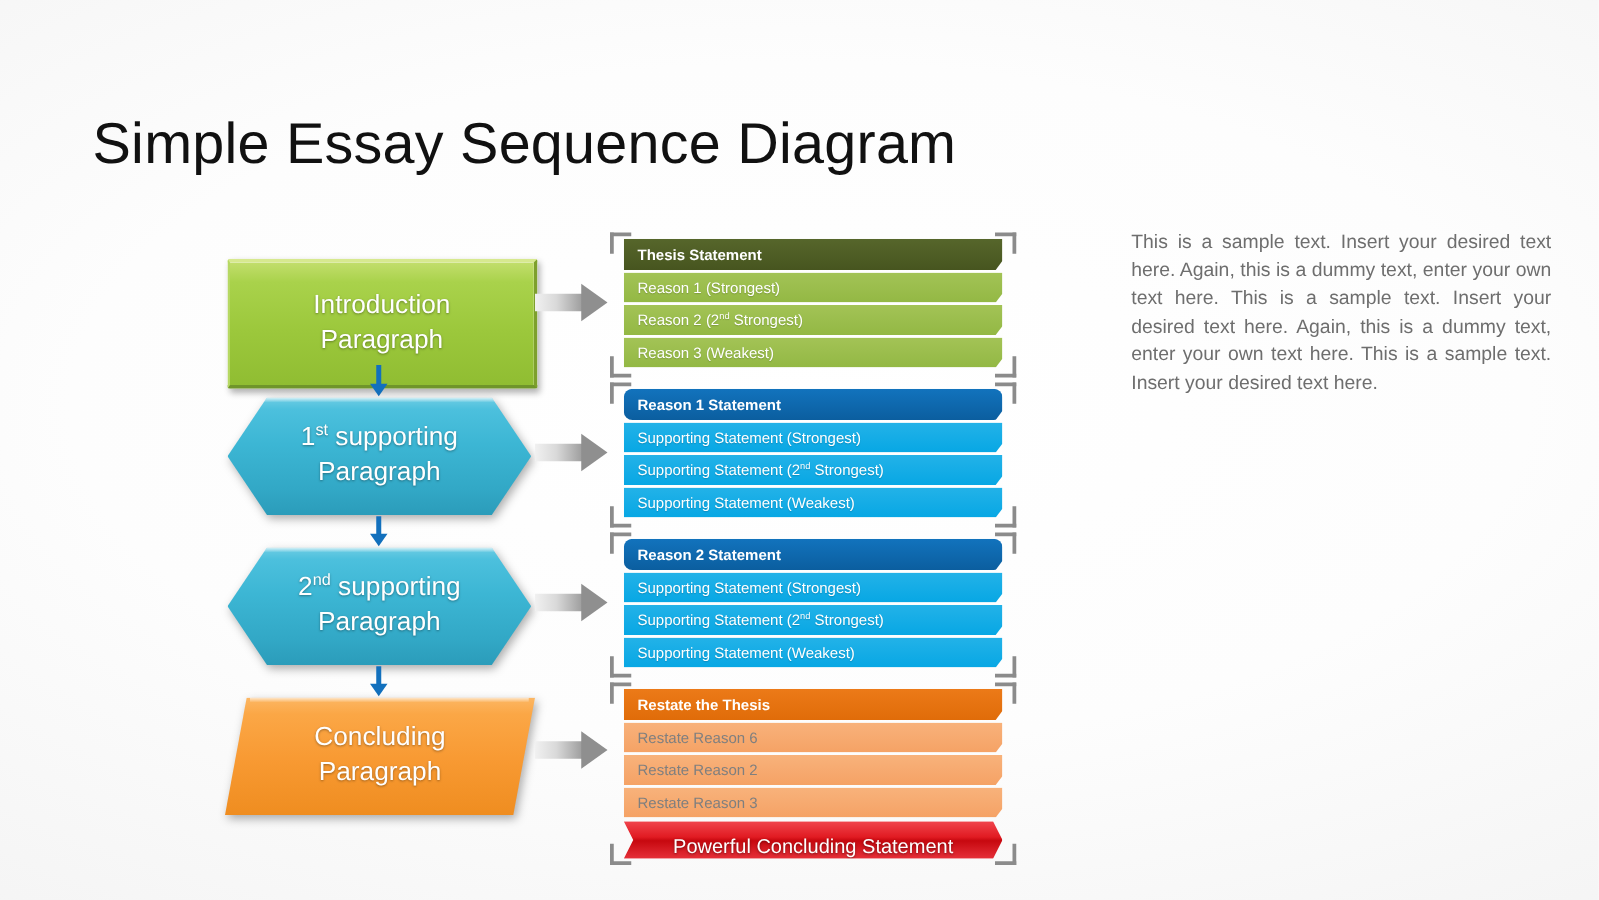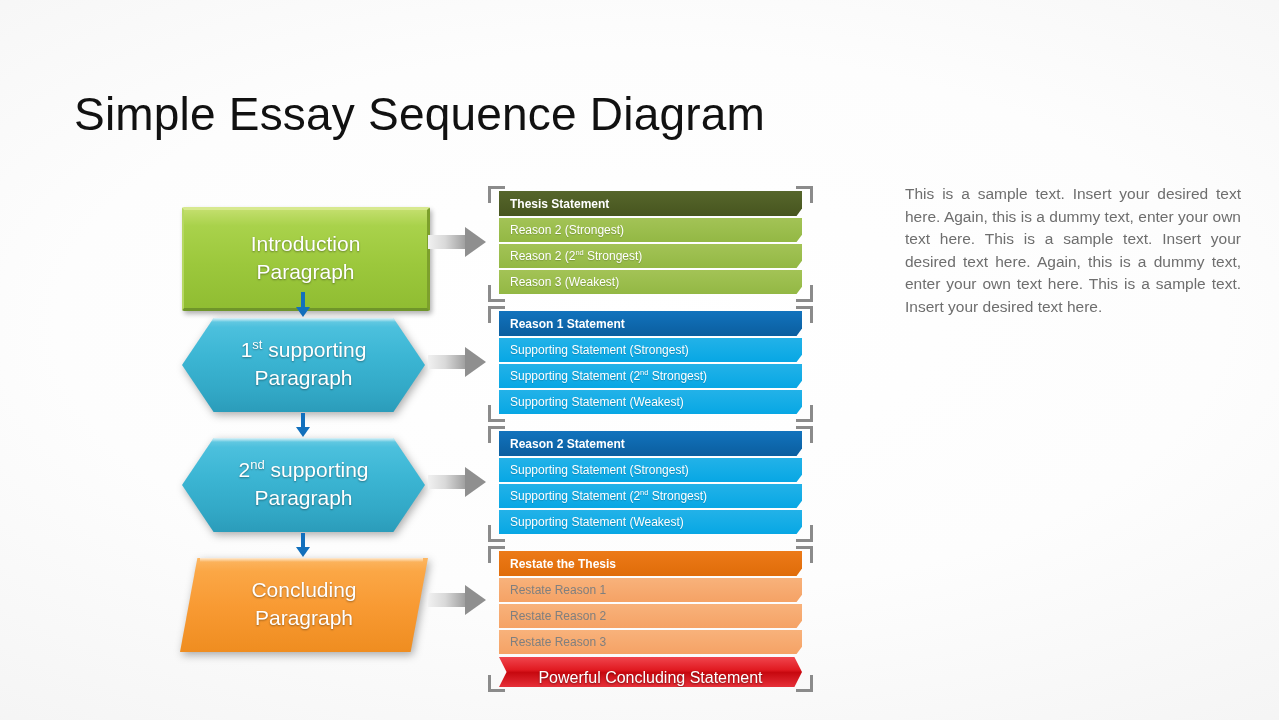--- a/index.html
+++ b/index.html
@@ -128,21 +128,21 @@
     font-size: 12px;
     white-space: nowrap;
     clip-path: polygon(0 0, 100% 0, 100% 70%, 98.2% 100%, 0 100%);
     box-sizing: border-box;
   }
   .row .txt { position: relative; z-index: 2; }
 
   
   .row.head { font-weight: bold; color: #ffffff; height: 25px; }
   .row.head.green  { background: linear-gradient(180deg, #56662b 0%, #47551f 100%); }
-  .row.head.blue   { background: linear-gradient(180deg, #1273bd 0%, #0b5e9f 100%); }
+  .row.head.blue   { background: linear-gradient(180deg, #1273bd 0%, #0b5e9f 100%); border-radius: 7px; }
   .row.head.orange { background: linear-gradient(180deg, #ec7a18 0%, #e06c09 100%); }
 
   
   .row.item.green  { background: linear-gradient(180deg, #a3c356 0%, #93b844 100%); color:#ffffff; text-shadow:0 1px 1px rgba(0,0,0,.18); }
   .row.item.blue   { background: linear-gradient(180deg, #23b2e8 0%, #07a7e4 100%); color:#ffffff; text-shadow:0 1px 1px rgba(0,0,0,.18);text-align:right; }
   .row.item.orange { background: linear-gradient(180deg, #f8b27b 0%, #f5a265 100%); color:#7f7f7f; }
 
   
   .chevron {
     position: relative;
@@ -230,21 +230,21 @@
   <div class="group" style="left:488px; top:139px; width:325px; height:116px;">
     <div class="bracket tl"></div>
     <div class="bracket tr"></div>
     <div class="bracket bl"></div>
     <div class="bracket br"></div>
     <div class="rows">
       <div class="row head green">
         <span class="txt">Thesis Statement</span>
       </div>
       <div class="row item green">
-        <span class="txt">Reason 2 (Strongest)</span>
+        <span class="txt">Reason 1 (Strongest)</span>
       </div>
       <div class="row item green">
         <span class="txt">Reason 2 (2<sup>nd</sup> Strongest)</span>
       </div>
       <div class="row item green">
         <span class="txt">Reason 3 (Weakest)</span>
       </div>
     </div>
   </div>
 
@@ -293,21 +293,21 @@
   <div class="group" style="left:488px; top:499px; width:325px; height:146px;">
     <div class="bracket tl"></div>
     <div class="bracket tr"></div>
     <div class="bracket bl"></div>
     <div class="bracket br"></div>
     <div class="rows">
       <div class="row head orange">
         <span class="txt">Restate the Thesis</span>
       </div>
       <div class="row item orange">
-        <span class="txt">Restate Reason 1</span>
+        <span class="txt">Restate Reason 6</span>
       </div>
       <div class="row item orange">
         <span class="txt">Restate Reason 2</span>
       </div>
       <div class="row item orange">
         <span class="txt">Restate Reason 3</span>
       </div>
       <div class="chevron">
         <span class="txt">Powerful Concluding Statement</span>
       </div>

